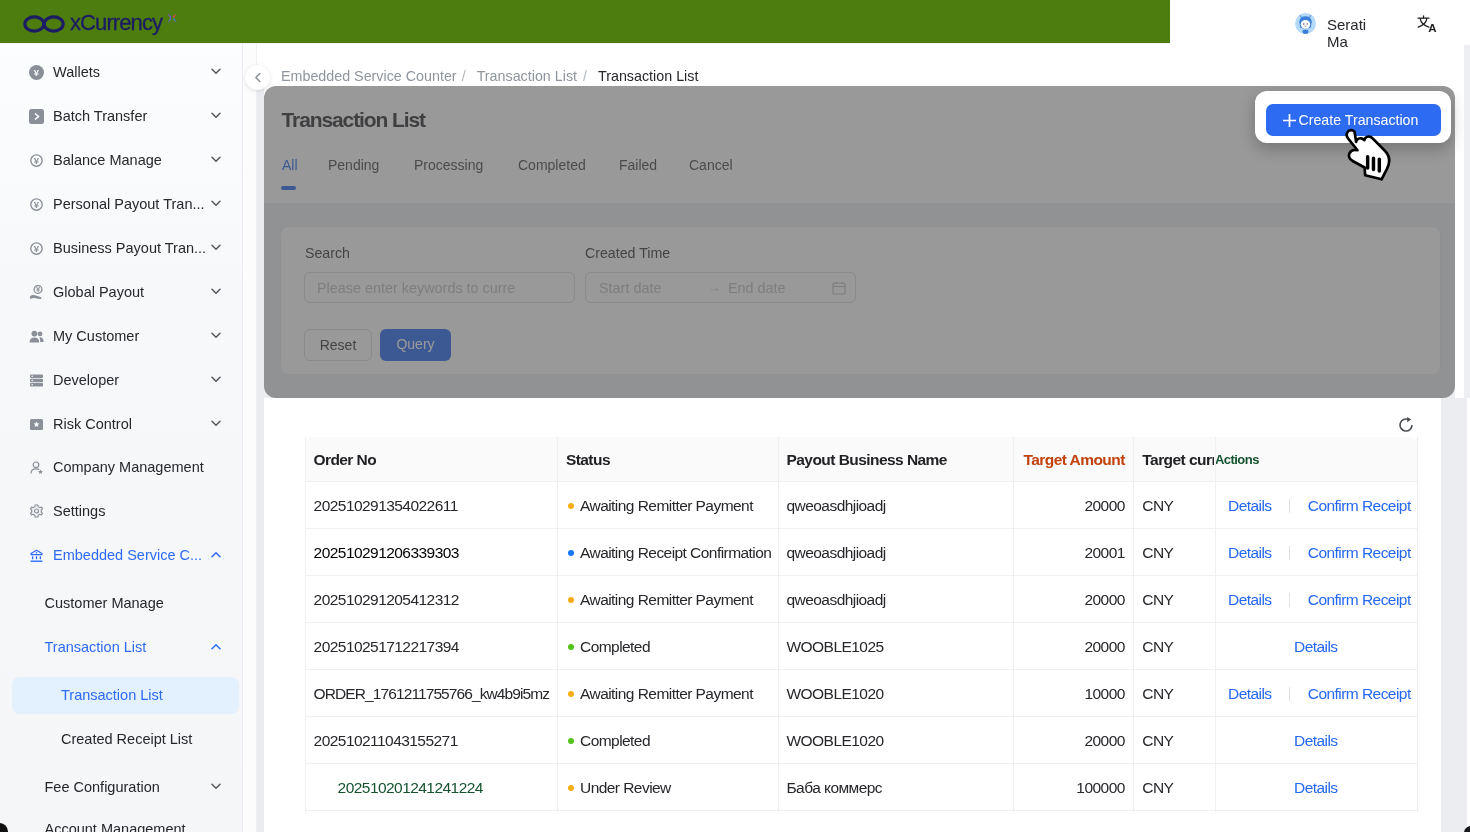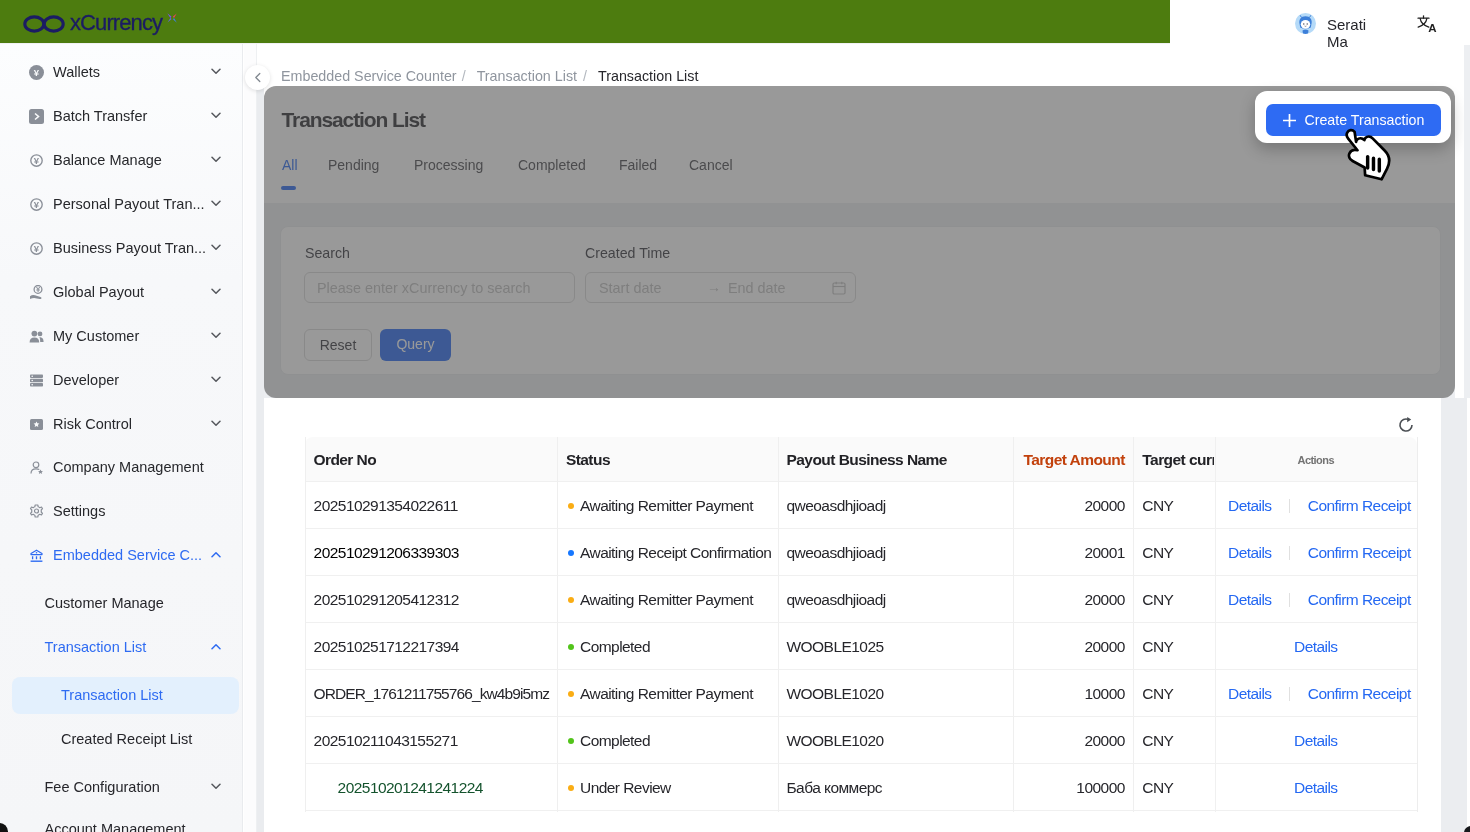--- a/index.html
+++ b/index.html
@@ -216,21 +216,21 @@
     <span style="position:absolute;left:408px;">Cancel</span>
   </div>
   <div class="abs" style="left:281px;top:186px;width:15px;height:3.5px;background:#2468f2;border-radius:2px;z-index:5;"></div>
 
   <div class="abs" style="left:264px;top:203px;width:1191px;height:195px;background:#eceef1;"></div>
 
   <div class="abs" style="left:280px;top:226px;width:1161px;height:149px;background:#fff;border:1px solid #e8eaec;border-radius:8px;"></div>
   <div class="abs" style="left:305px;top:245px;font-size:14.2px;color:#33333a;z-index:5;">Search</div>
   <div class="abs" style="left:585px;top:245px;font-size:14.2px;color:#33333a;z-index:5;">Created Time</div>
   <div class="abs" style="left:304px;top:272px;width:271px;height:31px;background:#fff;border:1px solid #d9d9d9;border-radius:6px;z-index:5;">
-    <div style="margin:6.5px 0 0 12px;font-size:14.4px;color:#bfbfbf;">Please enter xCurrency to search</div>
+    <div style="margin:6.5px 0 0 12px;font-size:14.4px;color:#bfbfbf;">Please enter keywords to curre</div>
   </div>
   <div class="abs" style="left:585px;top:272px;width:271px;height:31px;background:#fff;border:1px solid #d9d9d9;border-radius:6px;z-index:5;">
     <div style="position:absolute;left:13px;top:6.5px;font-size:14.4px;color:#bfbfbf;">Start date</div>
     <div style="position:absolute;left:121px;top:5.5px;font-size:14px;color:#bfbfbf;">→</div>
     <div style="position:absolute;left:142px;top:6.5px;font-size:14.4px;color:#bfbfbf;">End date</div>
     <svg style="position:absolute;left:246px;top:8px;" width="14" height="14" viewBox="0 0 14 14">
       <rect x="1" y="2" width="12" height="11" rx="1.2" fill="none" stroke="#bfbfbf" stroke-width="1.2"></rect>
       <path d="M1 5.5 H13" stroke="#bfbfbf" stroke-width="1.2"></path>
       <path d="M4.2 0.8 V3.2 M9.8 0.8 V3.2" stroke="#bfbfbf" stroke-width="1.2"></path>
     </svg>
@@ -242,21 +242,21 @@
     <span style="font-size:14px;color:#fff;line-height:31px;">Query</span>
   </div>
 
   <div class="abs" style="left:263.5px;top:86px;width:1191px;height:312px;background:rgba(80,80,80,0.58);border-radius:12px;z-index:10;"></div>
 
   <div class="abs" style="left:1255px;top:91px;width:196px;height:52px;background:#fff;border-radius:12px;z-index:20;box-shadow:0 6px 16px rgba(0,0,0,0.24);"></div>
   <div class="abs" style="left:1265.5px;top:104px;width:175px;height:32px;background:#2e6bf3;border-radius:7px;z-index:21;">
     <svg style="position:absolute;left:17px;top:10px;" width="13" height="13" viewBox="0 0 13 13">
       <path d="M6.5 0.5 V12.5 M0.5 6.5 H12.5" stroke="#fff" stroke-width="1.7" stroke-linecap="round"></path>
     </svg>
-    <span style="position:absolute;left:39px;top:7.5px;font-size:14.2px;color:#fff;">Create Transaction</span>
+    <span style="position:absolute;left:33px;top:7.5px;font-size:14.2px;color:#fff;">Create Transaction</span>
   </div>
 
   <svg class="abs" style="left:1340px;top:128px;z-index:30;" width="53" height="60" viewBox="0 0 53 60">
     <g transform="scale(1.08)">
     <path d="M13.5 3.5 C11.5 1.2 8 1.6 6.7 4.2 C5.8 6 6.2 8.2 7.6 9.9 L16.2 20.6 C12.8 19.6 9.8 20.9 8.7 23.6 C7.6 26.3 8.9 29.1 11.7 30.6 L22.8 36.6 L23.3 43.8 L38.5 47.5 L43.6 37.6 C47 30.8 46.3 25.8 41.3 20.8 L30.2 9.6 C28.2 7.6 25.4 7.5 23.7 9.1 C23.1 9.7 22.7 10.4 22.6 11.2 C20.5 9.2 17.6 9.1 15.9 10.7 C15.3 11.3 15 12 14.9 12.8 Z" fill="#fff" stroke="#000" stroke-width="2.5" stroke-linejoin="round"></path>
     <path d="M25.6 26.5 L25.6 37 M31 28 L31 38.5 M36.4 29 L36.4 39.8" stroke="#000" stroke-width="3.2" stroke-linecap="round"></path>
     </g>
   </svg>
 
   <svg class="abs" style="left:1398px;top:417px;" width="16" height="16" viewBox="0 0 16 16">
@@ -264,21 +264,21 @@
     <path d="M9.2 0 L13.2 2.6 L9.2 5.2 Z" fill="#4b4f54"></path>
   </svg>
 
   <div class="abs" id="tablewrap" style="left:304.5px;top:437px;width:1113px;height:375px;z-index:1;">
       <div class="abs" style="left:0;top:0;width:1112.5px;height:45px;background:#fafafa;border-bottom:1px solid #f0f0f0;border-radius:8px 8px 0 0;"></div>
       <div class="abs" style="left:8.9px;top:12.5px;font-size:15.5px;line-height:20px;letter-spacing:-0.55px;font-weight:bold;color:#222226;">Order No</div>
       <div class="abs" style="left:261.4px;top:12.5px;font-size:15.5px;line-height:20px;letter-spacing:-0.55px;font-weight:bold;color:#222226;">Status</div>
       <div class="abs" style="left:482px;top:12.5px;font-size:15.5px;line-height:20px;letter-spacing:-0.55px;font-weight:bold;color:#222226;">Payout Business Name</div>
       <div class="abs" style="left:700.3px;top:12.5px;width:120px;text-align:right;font-size:15.5px;line-height:20px;letter-spacing:-0.55px;font-weight:bold;color:#c2410c;">Target Amount</div>
       <div class="abs" style="left:837.8px;top:12.5px;width:72px;overflow:hidden;white-space:nowrap;font-size:15.5px;line-height:20px;letter-spacing:-0.55px;font-weight:bold;color:#222226;">Target curre</div>
-      <div class="abs" style="left:910.5px;top:12.5px;width:201.5px;text-align:center;font-size:11px;line-height:20px;letter-spacing:-0.55px;font-weight:bold;color:#737373;">Actions</div>
+      <div class="abs" style="left:910.5px;top:12.5px;width:201.5px;text-align:left;font-size:13px;line-height:20px;letter-spacing:-0.55px;font-weight:bold;color:#14532d;">Actions</div>
       <div class="abs" style="left:252.6px;top:0px;width:1px;height:375px;background:#efefef;"></div>
       <div class="abs" style="left:473.2px;top:0px;width:1px;height:375px;background:#efefef;"></div>
       <div class="abs" style="left:708.9px;top:0px;width:1px;height:375px;background:#efefef;"></div>
       <div class="abs" style="left:828.3px;top:0px;width:1px;height:375px;background:#efefef;"></div>
       <div class="abs" style="left:0;top:91px;width:1112.5px;height:1px;background:#f0f0f0;"></div>
       <div class="abs" style="left:9.1px;top:58.5px;font-size:15.5px;line-height:20px;letter-spacing:-0.55px;color:#26262b;">202510291354022611</div>
       <div class="abs" style="left:263.1px;top:65.5px;width:6px;height:6px;border-radius:50%;background:#faad14;"></div>
       <div class="abs" style="left:275.5px;top:58.5px;font-size:15.5px;line-height:20px;letter-spacing:-0.55px;color:#26262b;">Awaiting Remitter Payment</div>
       <div class="abs" style="left:482px;top:58.5px;font-size:15.5px;line-height:20px;letter-spacing:-0.55px;color:#26262b;">qweoasdhjioadj</div>
       <div class="abs" style="left:700.3px;top:58.5px;width:120px;text-align:right;font-size:15.5px;line-height:20px;letter-spacing:-0.55px;color:#26262b;">20000</div>

